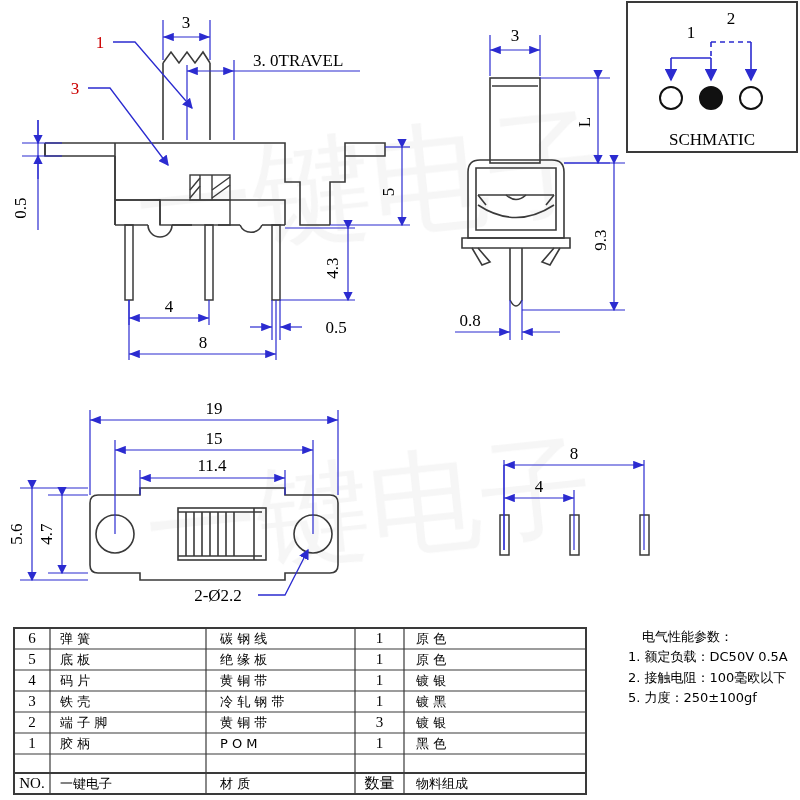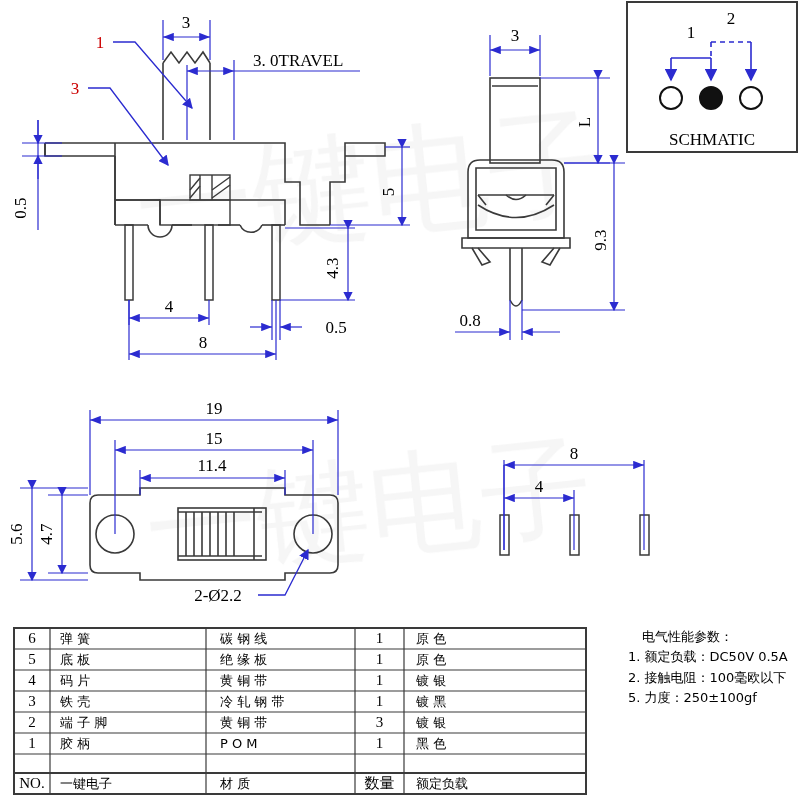--- a/index.html
+++ b/index.html
@@ -339,21 +339,21 @@
           <div style="position: absolute; left: 390px; top: 84px; width: 182px; height: 21px; display: flex; align-items: center; justify-content: flex-start; font-family: &quot;DejaVu Sans&quot;, sans-serif; font-size: 13px; padding-left: 12px; box-sizing: border-box;">镀 银</div>
           <div style="position: absolute; left: 0px; top: 105px; width: 36px; height: 21px; display: flex; align-items: center; justify-content: center; font-family: &quot;Liberation Serif&quot;, serif; font-size: 15px;">1</div>
           <div style="position: absolute; left: 36px; top: 105px; width: 156px; height: 21px; display: flex; align-items: center; justify-content: flex-start; font-family: &quot;DejaVu Sans&quot;, sans-serif; font-size: 13px; padding-left: 10px; box-sizing: border-box;">胶 柄</div>
           <div style="position: absolute; left: 192px; top: 105px; width: 149px; height: 21px; display: flex; align-items: center; justify-content: flex-start; font-family: &quot;DejaVu Sans&quot;, sans-serif; font-size: 13px; padding-left: 14px; box-sizing: border-box;">P O M</div>
           <div style="position: absolute; left: 341px; top: 105px; width: 49px; height: 21px; display: flex; align-items: center; justify-content: center; font-family: &quot;Liberation Serif&quot;, serif; font-size: 15px;">1</div>
           <div style="position: absolute; left: 390px; top: 105px; width: 182px; height: 21px; display: flex; align-items: center; justify-content: flex-start; font-family: &quot;DejaVu Sans&quot;, sans-serif; font-size: 13px; padding-left: 12px; box-sizing: border-box;">黑 色</div>
           <div style="position: absolute; left: 0px; top: 145px; width: 36px; height: 21px; display: flex; align-items: center; justify-content: center; font-family: &quot;Liberation Serif&quot;, serif; font-size: 15px;">NO.</div>
           <div style="position: absolute; left: 36px; top: 145px; width: 156px; height: 21px; display: flex; align-items: center; justify-content: flex-start; font-family: &quot;DejaVu Sans&quot;, sans-serif; font-size: 13px; padding-left: 10px; box-sizing: border-box;">一键电子</div>
           <div style="position: absolute; left: 192px; top: 145px; width: 149px; height: 21px; display: flex; align-items: center; justify-content: flex-start; font-family: &quot;DejaVu Sans&quot;, sans-serif; font-size: 13px; padding-left: 14px; box-sizing: border-box;">材 质</div>
           <div style="position: absolute; left: 341px; top: 145px; width: 49px; height: 21px; display: flex; align-items: center; justify-content: center; font-family: &quot;Liberation Serif&quot;, serif; font-size: 15px;">数量</div>
-          <div style="position: absolute; left: 390px; top: 145px; width: 182px; height: 21px; display: flex; align-items: center; justify-content: flex-start; font-family: &quot;DejaVu Sans&quot;, sans-serif; font-size: 13px; padding-left: 12px; box-sizing: border-box;">额定负载</div>
+          <div style="position: absolute; left: 390px; top: 145px; width: 182px; height: 21px; display: flex; align-items: center; justify-content: flex-start; font-family: &quot;DejaVu Sans&quot;, sans-serif; font-size: 13px; padding-left: 12px; box-sizing: border-box;">物料组成</div>
         </div>
   </div>
 
   <div style="position:absolute;left:628px;top:626px;width:198px;font-family:'DejaVu Sans',sans-serif;">
     <div style="font-size:13px;padding-left:14px;line-height:21px;">电气性能参数：</div>
     <div id="specs-items" style="font-size:13px;line-height:20.5px;">
           <div>1. 额定负载：DC50V  0.5A</div>
           <div>2. 接触电阻：100毫欧以下</div>
           <div>5. 力度：250±100gf</div>
         </div>

